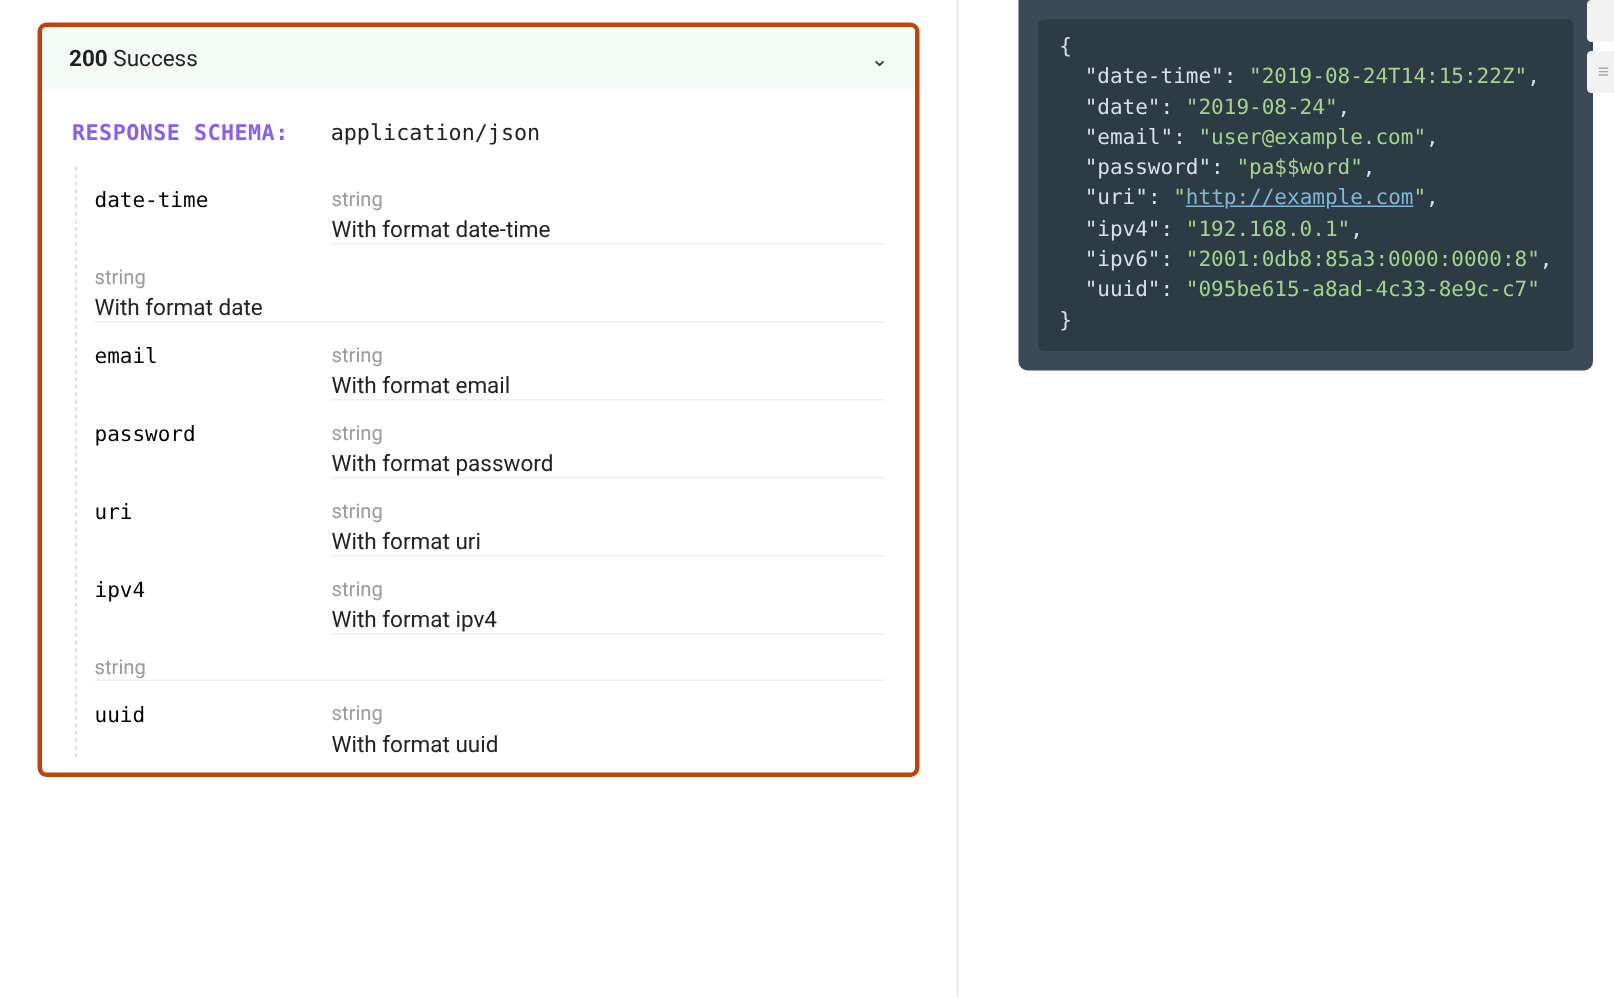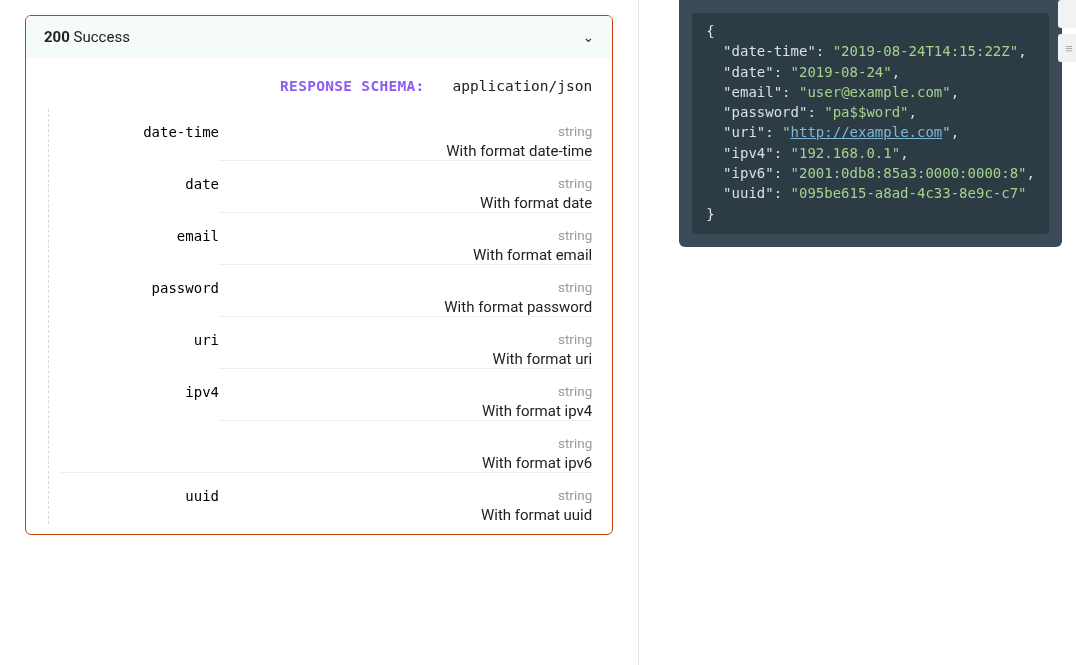--- a/index.html
+++ b/index.html
@@ -15,24 +15,23 @@
     width: 642px;
     padding: 15px 25px;
     border-right: 1px solid #e8e8e8;
   }
   .right-pane {
     flex: 1;
     padding: 0 14px 0 40px;
     position: relative;
   }
   .response-box {
-    border: 1px solid #c2410c;
+    border: 3px solid #c2410c;
     border-radius: 6px;
     overflow: hidden;
-    text-align: right;
   }
   .response-header {
     background: #f5fbf6;
     padding: 12px 18px;
     display: flex;
     align-items: center;
     justify-content: space-between;
     cursor: pointer;
   }
   .response-header-left { font-size: 15px; color: #222; }
@@ -145,21 +144,20 @@
 
       <div class="field-list" id="field-list">
           <div class="field-row">
             <div class="field-name">date-time</div>
             <div class="field-meta">
               <div class="field-type">string <date-time></date-time></div>
               <div class="field-desc">With format date-time</div>
             </div>
           </div>
           <div class="field-row">
-            <div class="field-name">date</div>
             <div class="field-meta">
               <div class="field-type">string <date></date></div>
               <div class="field-desc">With format date</div>
             </div>
           </div>
           <div class="field-row">
             <div class="field-name">email</div>
             <div class="field-meta">
               <div class="field-type">string <email></email></div>
               <div class="field-desc">With format email</div>
@@ -182,21 +180,20 @@
           <div class="field-row">
             <div class="field-name">ipv4</div>
             <div class="field-meta">
               <div class="field-type">string <ipv4></ipv4></div>
               <div class="field-desc">With format ipv4</div>
             </div>
           </div>
           <div class="field-row">
             <div class="field-meta">
               <div class="field-type">string <ipv6></ipv6></div>
-              <div class="field-desc">With format ipv6</div>
             </div>
           </div>
           <div class="field-row">
             <div class="field-name">uuid</div>
             <div class="field-meta">
               <div class="field-type">string <uuid></uuid></div>
               <div class="field-desc">With format uuid</div>
             </div>
           </div>
         </div>

